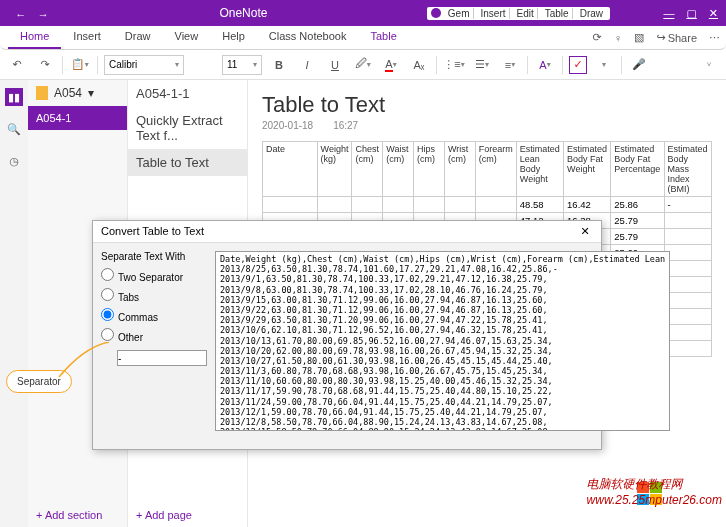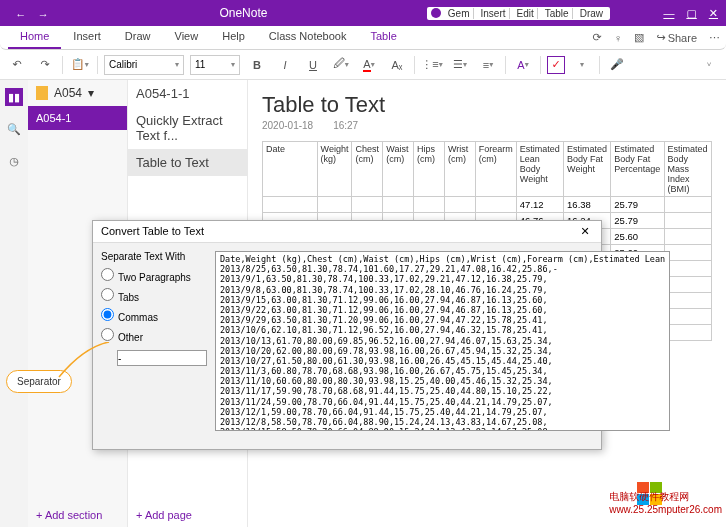--- a/index.html
+++ b/index.html
@@ -19,21 +19,21 @@
 .ribbon-tabs .tab { padding: 4px 12px; font-size: 11px; color: #444; cursor: pointer; }
 .ribbon-tabs .tab.active { color: #7719aa; border-bottom: 2px solid #7719aa; }
 .ribbon-tabs .tab.context { color: #7719aa; }
 .ribbon-tabs .spacer { flex: 1; }
 .ribbon-tabs .rbtn { padding: 4px 6px; color: #555; font-size: 11px; display: flex; align-items: center; gap: 2px; }
 
 .ribbon { height: 30px; background: #fff; border-bottom: 1px solid #e0e0e0; display: flex; align-items: center; padding: 0 6px; gap: 6px; }
 .ribbon .btn { width: 22px; height: 22px; display: flex; align-items: center; justify-content: center; color: #555; }
 .ribbon .divider { width: 1px; height: 18px; background: #ddd; }
 .ribbon .fontname { width: 80px; height: 20px; border: 1px solid #ccc; font-size: 10px; padding: 0 4px; display: flex; align-items: center; justify-content: flex-end; }
-.ribbon .fontsize { width: 50px; height: 20px; border: 1px solid #ccc; font-size: 10px; padding: 0 4px; display: flex; align-items: center; }
+.ribbon .fontsize { width: 40px; height: 20px; border: 1px solid #ccc; font-size: 10px; padding: 0 4px; display: flex; align-items: center; margin-left: 32px; }
 .ribbon .chev { font-size: 8px; color: #888; }
 .ribbon .check { width: 18px; height: 18px; border: 1px solid #7719aa; display: flex; align-items: center; justify-content: center; color: #e81123; }
 
 .workspace { display: flex; height: calc(527px - 26px - 24px - 30px); }
 .rail { width: 28px; background: #f3f3f3; display: flex; flex-direction: column; align-items: center; gap: 14px; padding-top: 8px; }
 .rail .ri { width: 18px; height: 18px; display: flex; align-items: center; justify-content: center; color: #666; }
 .rail .ri.active { background: #7719aa; color: #fff; }
 
 .sidebar1 { width: 100px; background: #f7f7f7; border-right: 1px solid #e8e8e8; }
 .sidebar1 .nb { padding: 6px 8px; display: flex; align-items: center; gap: 6px; font-size: 12px; color: #333; }
@@ -62,21 +62,21 @@
 .dialog .lcol label { display: block; font-size: 10px; margin: 5px 0; }
 .dialog .lcol input[type="radio"] { margin-right: 4px; }
 .dialog .lcol input[type="text"] { width: 90px; height: 16px; border: 1px solid #999; margin-left: 16px; margin-top: 2px; font-size: 10px; }
 .dialog .rcol { flex: 1; }
 .dialog .preview { width: 100%; height: 180px; border: 1px solid #999; background: #fff; font-size: 8.5px; font-family: monospace; padding: 2px 4px; overflow: auto; white-space: pre; line-height: 1.2; }
 
 .callout { position: absolute; left: 6px; top: 370px; }
 .callout .bubble { background: #fff; border: 1px solid #f6a623; border-radius: 14px; padding: 5px 10px; font-size: 10px; color: #333; }
 .callout svg { position: absolute; left: 48px; top: -28px; }
 
-.watermark { position: absolute; right: 4px; bottom: 12px; font-size: 10px; color: #b00; }
+.watermark { position: absolute; right: 4px; bottom: 20px; font-size: 12px; color: #b00; font-style: italic; }
 .wmlogo { position: absolute; right: 62px; bottom: 22px; width: 28px; height: 24px; }
 .wmlogo .q { width: 12px; height: 11px; float: left; margin: 0.5px; }
 </style>
 </head>
 <body>
 
 <div class="titlebar">
   <div class="left">
     <span>←</span>
     <span>→</span>
@@ -209,20 +209,33 @@
         </thead>
       <tbody id="tbody">
           <tr>
             <td></td>
             <td></td>
             <td></td>
             <td></td>
             <td></td>
             <td></td>
             <td></td>
+            <td>48.58</td>
+            <td>16.42</td>
+            <td>25.86</td>
+            <td>-</td>
+          </tr>
+          <tr>
+            <td></td>
+            <td></td>
+            <td></td>
+            <td></td>
+            <td></td>
+            <td></td>
+            <td></td>
             <td>47.12</td>
             <td>16.38</td>
             <td>25.79</td>
             <td></td>
           </tr>
           <tr>
             <td></td>
             <td></td>
             <td></td>
             <td></td>
@@ -331,21 +344,21 @@
 </div>
 
 <div class="dialog">
   <div class="dtitle">
     <span>Convert Table to Text</span>
     <span class="x">✕</span>
   </div>
   <div class="dbody">
     <div class="lcol">
       <div class="lbl">Separate Text With</div>
-      <label><input type="radio" name="sep" style=""><span>Two Paragraphs</span></label>
+      <label><input type="radio" name="sep" style=""><span>Two Separator</span></label>
       <label><input type="radio" name="sep" style=""><span>Tabs</span></label>
       <label><input type="radio" name="sep" checked="" style=""><span>Commas</span></label>
       <label><input type="radio" name="sep" style=""><span>Other</span></label>
       <input type="text" value="-" style="">
     </div>
     <div class="rcol">
       <div class="preview">Date,Weight (kg),Chest (cm),Waist (cm),Hips (cm),Wrist (cm),Forearm (cm),Estimated Lean
 2013/8/25,63.50,81.30,78.74,101.60,17.27,29.21,47.08,16.42,25.86,-
 2013/9/1,63.50,81.30,78.74,100.33,17.02,29.21,47.12,16.38,25.79,
 2013/9/8,63.00,81.30,78.74,100.33,17.02,28.10,46.76,16.24,25.79,

